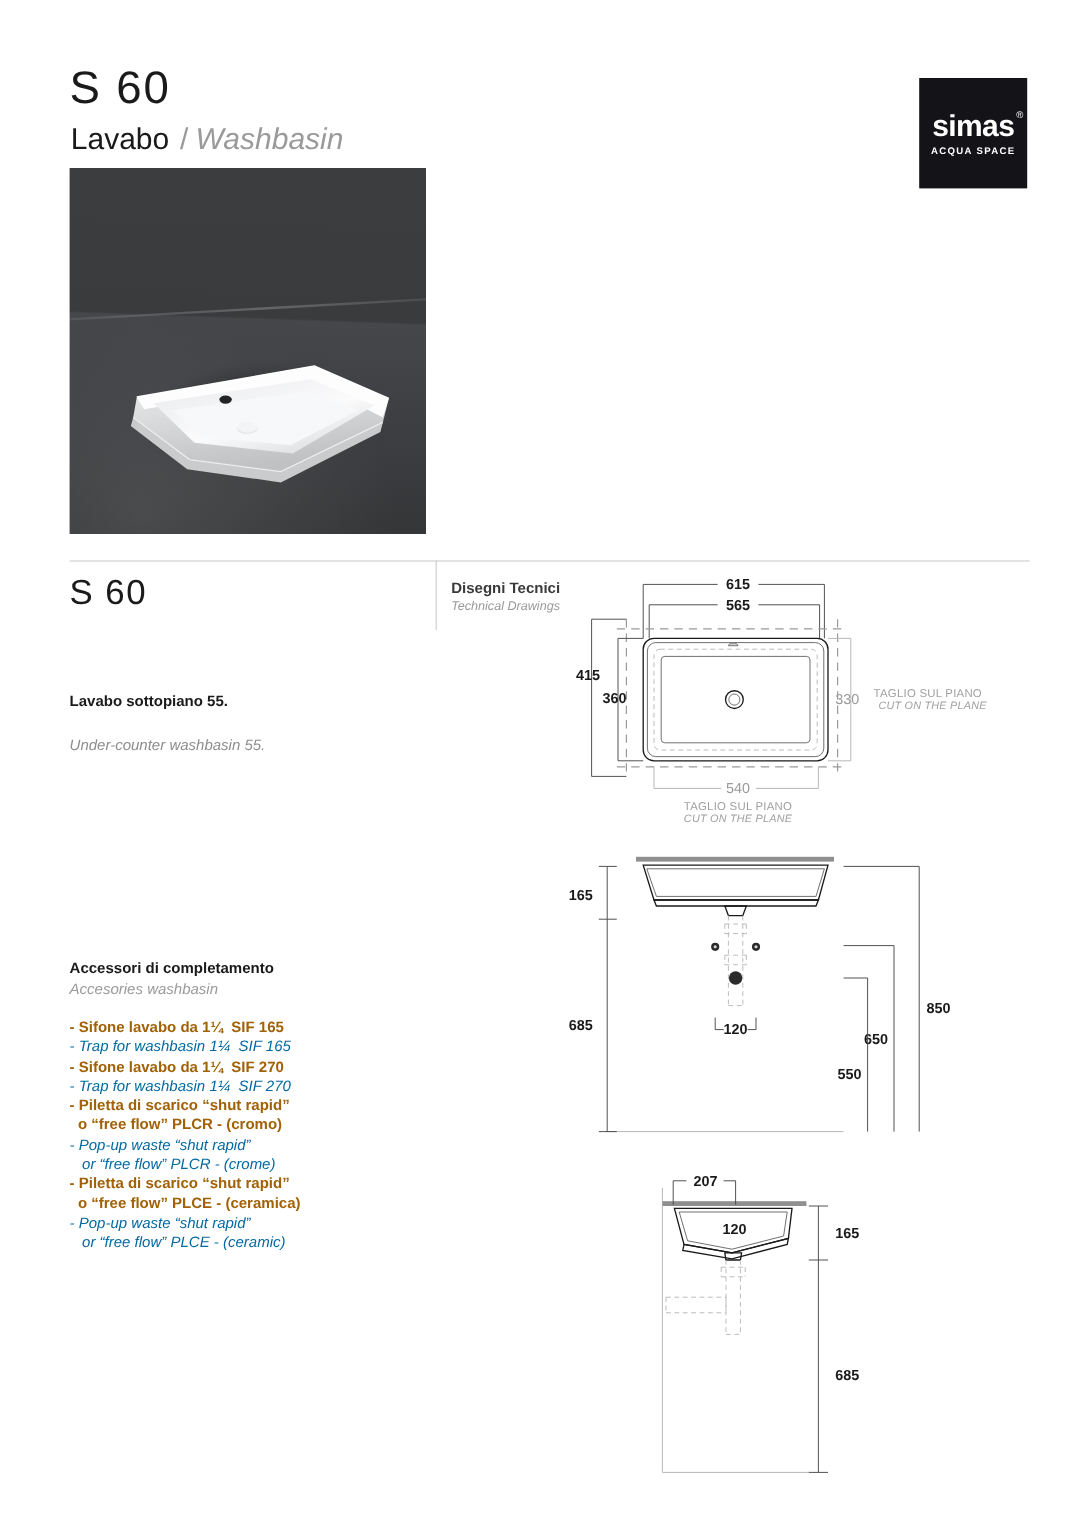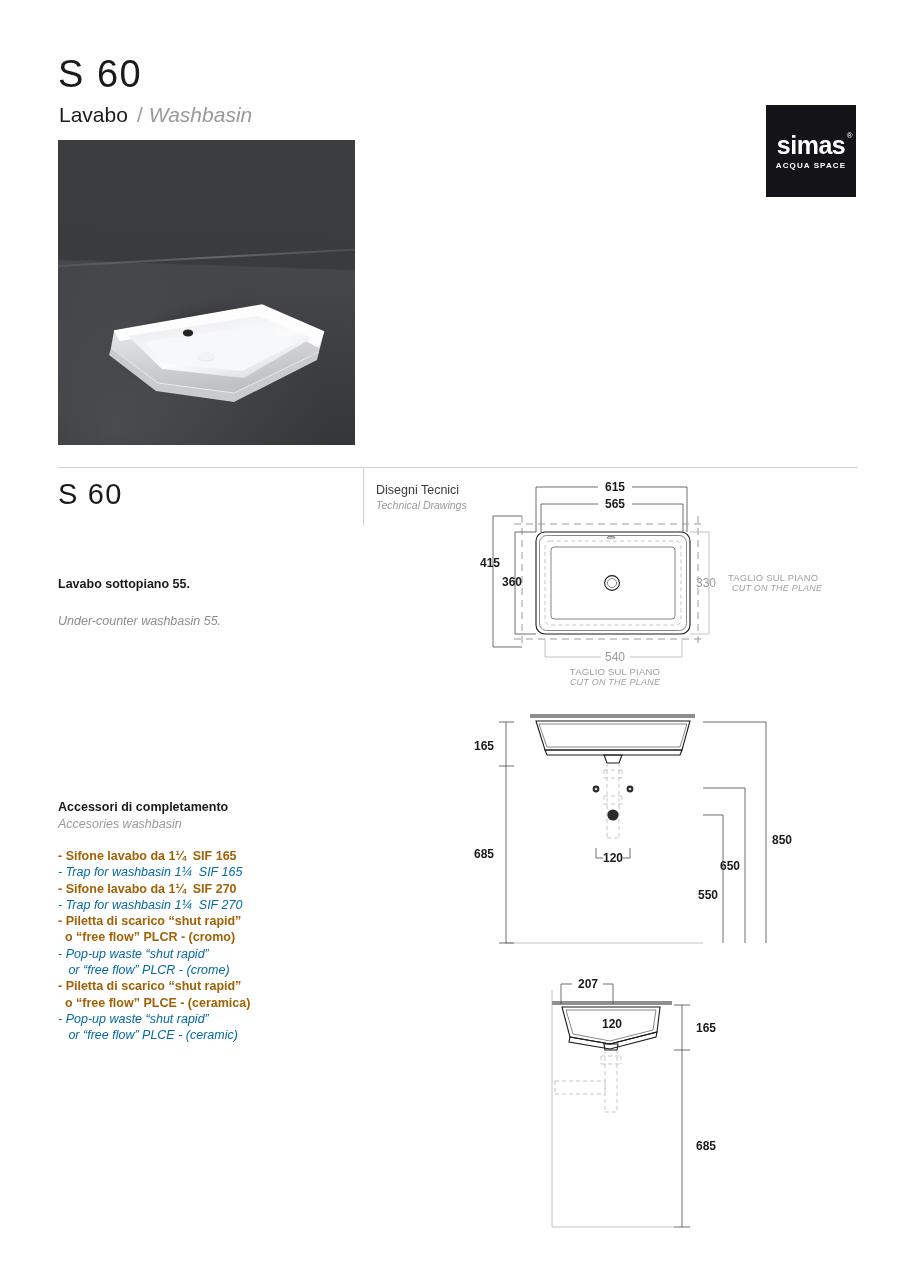--- a/index.html
+++ b/index.html
@@ -16,33 +16,33 @@
   .page { position: absolute; inset: 0; background: #fff; }
 
   
   #product-title {
     position: absolute; left: 58px; top: 55px;
     font-size: 38px; font-weight: 300; color: #1a1a1a;
     letter-spacing: 1.5px; line-height: 1;
   }
   #subtitle-row {
     position: absolute; left: 59px; top: 104px;
-    font-size: 21px; font-weight: 300; color: #1a1a1a;
+    font-size: 25px; font-weight: 300; color: #1a1a1a;
     line-height: 1; white-space: nowrap;
   }
   #subtitle-row .slash { color:#9a9a9a; font-weight:300; margin:0 6px 0 9px; }
   #subtitle-row .en { color:#9a9a9a; font-style: italic; font-weight:300; }
 
   
   #logo-box {
     position: absolute; left: 766px; top: 65px;
     width: 90px; height: 92px;
     background: #141418;
     display: flex; flex-direction: column;
-    align-items: center; justify-content: center; margin-top: 40px;
+    align-items: center; justify-content: center;
   }
   #logo-word {
     color: #fff; font-size: 25px; font-weight: 700;
     letter-spacing: -0.5px; line-height: 1; position: relative;
     font-family: "Liberation Sans", sans-serif;
   }
   #logo-reg {
     position: absolute; right: -7px; top: -1px;
     font-size: 8px; font-weight: 400;
   }
@@ -98,21 +98,21 @@
     position:absolute; left:58px; top:818px;
     font-size:12.5px; font-style:italic; color:#9a9a9a; line-height:1;
   }
   #acc-list {
     position:absolute; left:58px; top:848px; width:290px;
   }
   #acc-list .it { font-size:12.5px; font-weight:700; color:#a16207; line-height:16.3px; white-space:pre; }
   #acc-list .en { font-size:12.5px; font-style:italic; color:#0369a1; line-height:16.3px; white-space:pre; }
 
   
-  #dt-it { position:absolute; left:376px; top:484px; font-size:12.5px; color:#3a3a3a; line-height:1; font-weight:400;}
+  #dt-it { position:absolute; left:376px; top:484px; font-size:12.5px; color:#3a3a3a; line-height:1; font-weight:700;}
   #dt-en { position:absolute; left:376px; top:500px; font-size:10.5px; color:#9a9a9a; font-style:italic; line-height:1;}
 
   svg.dwg { position:absolute; overflow:visible; }
   .dimlbl { font-size:12px; font-weight:700; fill:#1a1a1a; }
   .dimlbl-g { font-size:12px; font-weight:400; fill:#9a9a9a; }
   .capt { font-size:9.5px; fill:#a0a0a0; letter-spacing:0.2px;}
   .capt-i { font-size:9px; fill:#a0a0a0; font-style:italic; letter-spacing:0.2px;}
   .ln { stroke:#4a4a4a; stroke-width:0.8; fill:none; }
   .lng { stroke:#b5b5b5; stroke-width:0.8; fill:none; }
   .obj { stroke:#1a1a1a; stroke-width:1.1; fill:none; }

